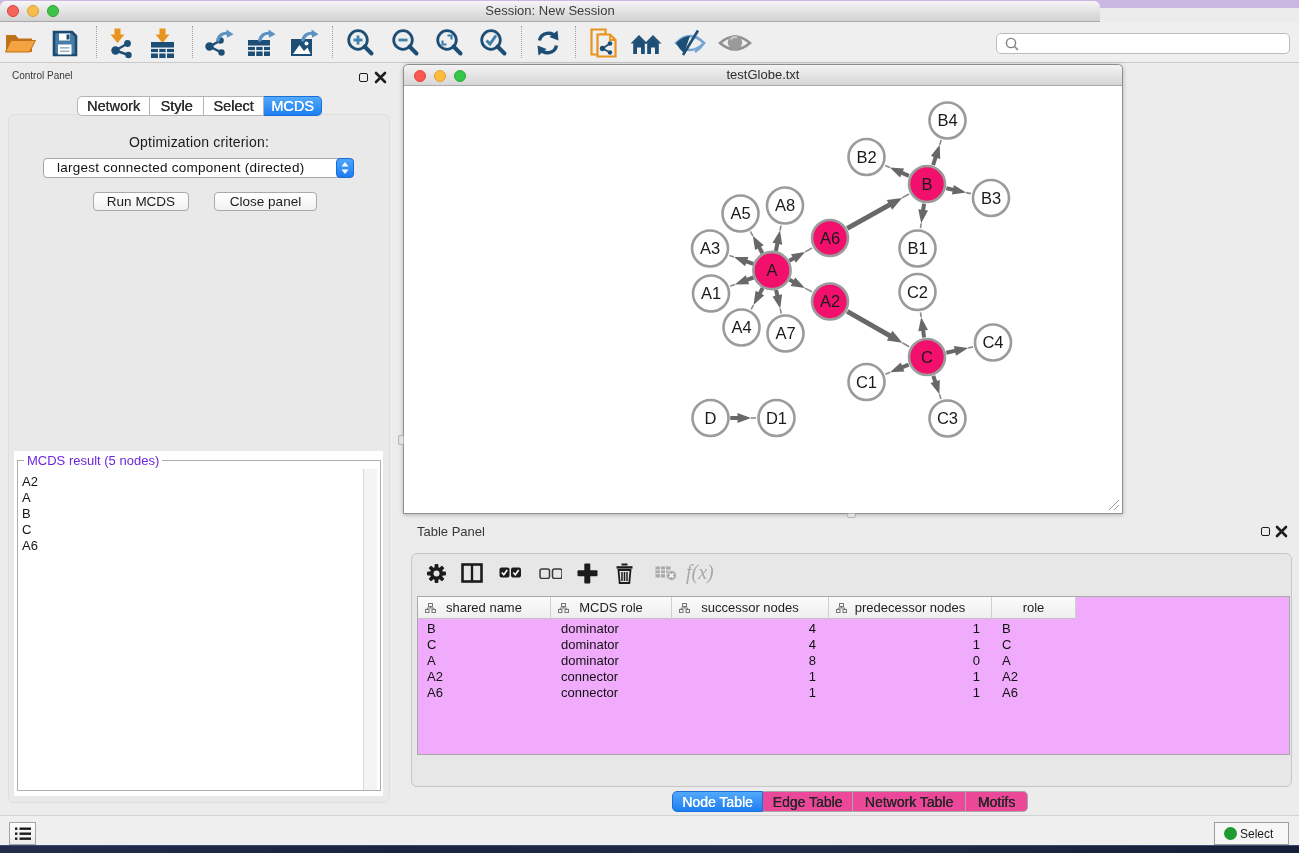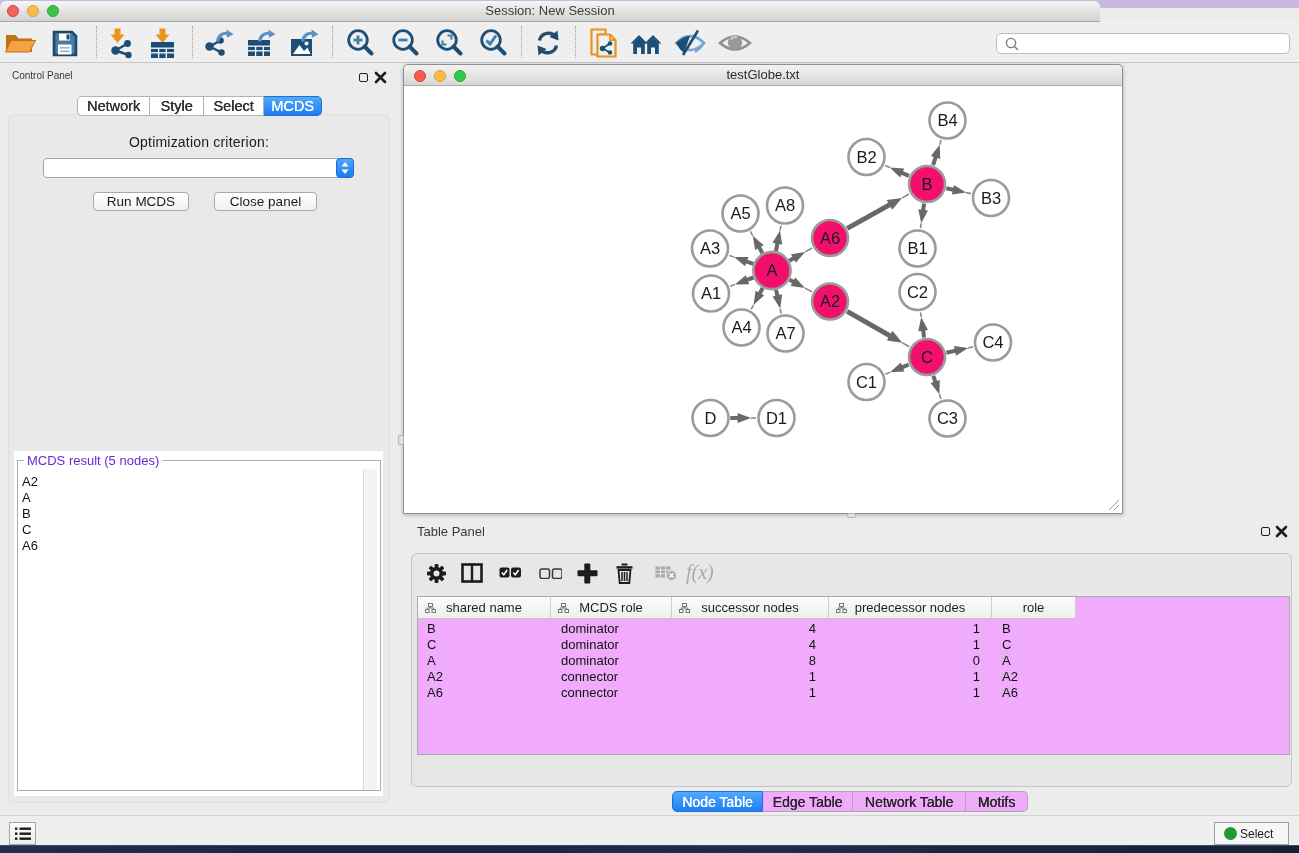--- a/index.html
+++ b/index.html
@@ -48,21 +48,21 @@
 .handle{background:#e2e2e2;border:1px solid #b5b5b5;border-radius:2px}
 
 #tp-title{left:417px;top:524px;font-size:13px;color:#383838}
 #tp-box{left:411px;top:553px;width:881px;height:234px;background:#e7e7e7;border:1px solid #c6c6c6;border-radius:6px}
 #table{left:417px;top:596px;width:873px;height:159px;background:#f0abfc;border:1px solid #a9a9a9}
 .th{position:absolute;top:0;height:22px;background:linear-gradient(#fbfbfb,#efefef);border-right:1px solid #cfcfcf;border-bottom:1px solid #c3c3c3;
  font-size:13px;color:#1e1e1e;text-align:center;line-height:21px}
 .td{position:absolute;font-size:13px;color:#101010;line-height:16px}
 
 .btab{position:absolute;top:791px;height:21px;line-height:20px;text-align:center;font-size:14px;color:#262626;text-shadow:0.3px 0 0 #262626;
- background:#f0abfc;border:1px solid #a9a9a9;border-left:none}
+ background:#ec4899;border:1px solid #a9a9a9;border-left:none}
 
 #statusbar{left:0;top:815px;width:1299px;height:31px;background:#efefef;border-top:1px solid #d2d2d2}
 #memory{left:1214px;top:822px;width:75px;height:23px;background:#f6f6f6;border:1px solid #9e9e9e;font-size:12px;color:#1c1c1c}
 #bottomstrip{left:0;top:845px;width:1299px;height:8px;border-top:1px solid #3a4a70;background:linear-gradient(90deg,#232c4a,#1a2440 30%,#222b47 60%,#161f38)}
 </style></head><body>
 <div class="abs" id="lav"></div>
 <div class="abs" id="titlebar">
     <div class="t">Session: New Session</div>
     <div class="abs tl" style="left:7px;background:#f4645c;border:1px solid #d8413c"></div>
     <div class="abs tl" style="left:27px;background:#f6bd4e;border:1px solid #dd9e33"></div>
@@ -201,20 +201,21 @@
     </svg>
     <div class="abs" id="cp-box"></div>
     <div class="abs tabrow" style="left:77px;top:33px">
       <div class="tab first" style="width:73px">Network</div>
       <div class="tab" style="width:54px">Style</div>
       <div class="tab" style="width:60px">Select</div>
       <div class="tab last sel" style="width:58px">MCDS</div>
     </div>
     <div class="abs" id="optlabel">Optimization criterion:</div>
     <div class="abs" id="combo">
+      <span class="txt">largest connected component (directed)</span>
       <div class="step">
         <svg width="16" height="18" viewBox="0 0 16 18" style="position:absolute;left:0;top:0">
           <polygon points="8,3 11.5,7.5 4.5,7.5" fill="#fff"></polygon>
           <polygon points="8,15 11.5,10.5 4.5,10.5" fill="#fff"></polygon>
         </svg>
       </div>
     </div>
     <div class="abs btn" style="left:93px;top:129px;width:96px">Run MCDS</div>
     <div class="abs btn" style="left:214px;top:129px;width:103px">Close panel</div>
     <div class="abs" id="mcds-white"></div>

